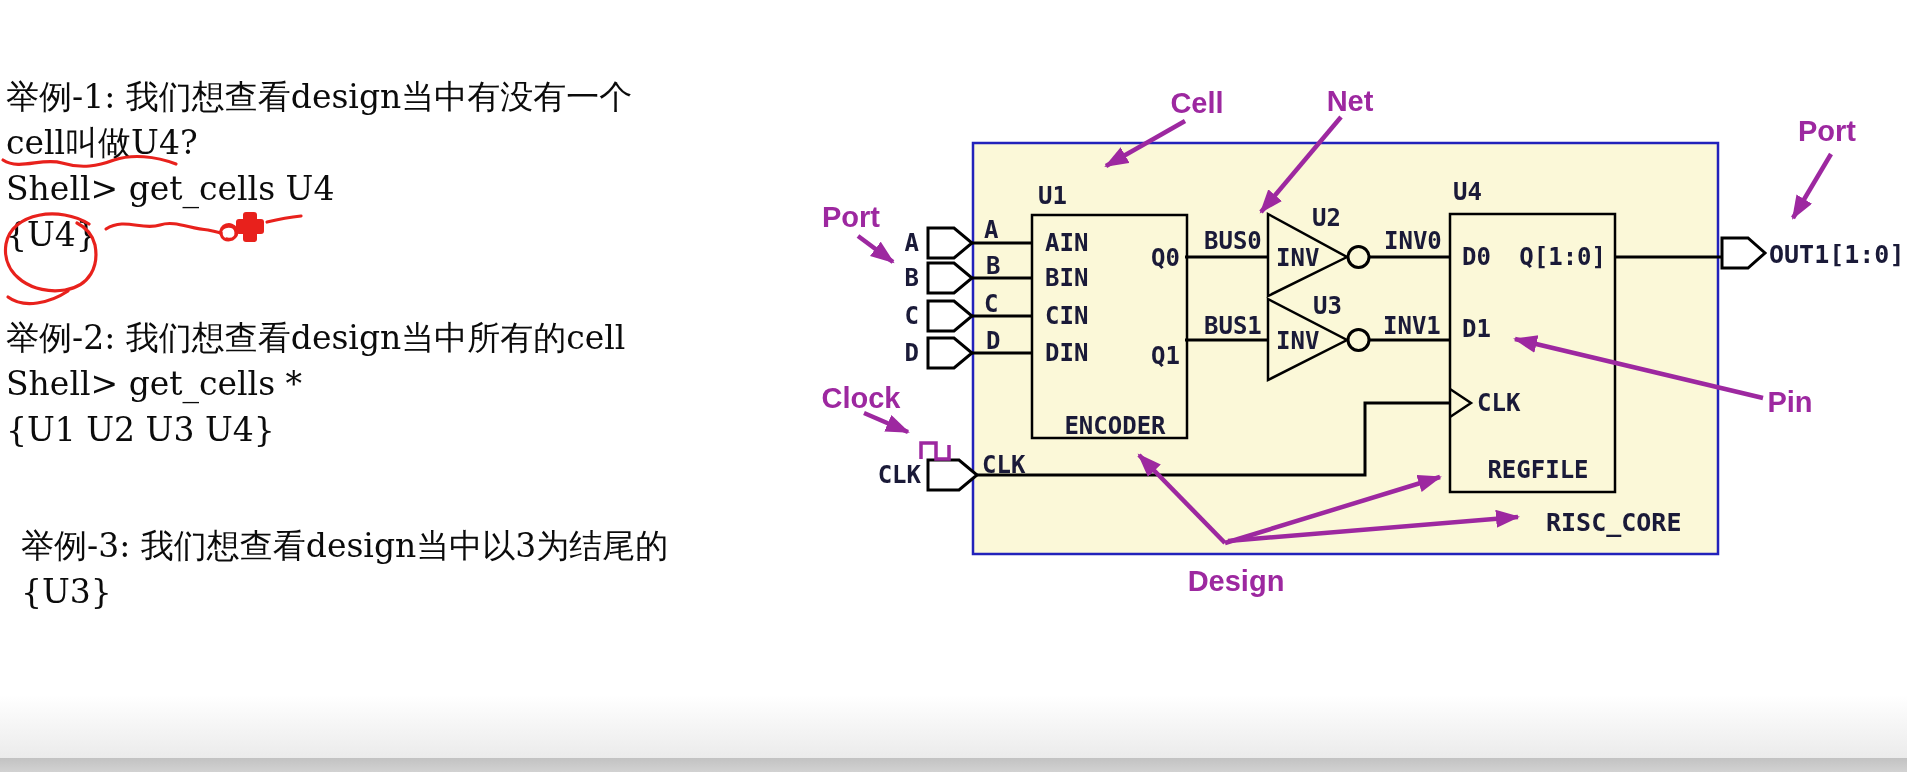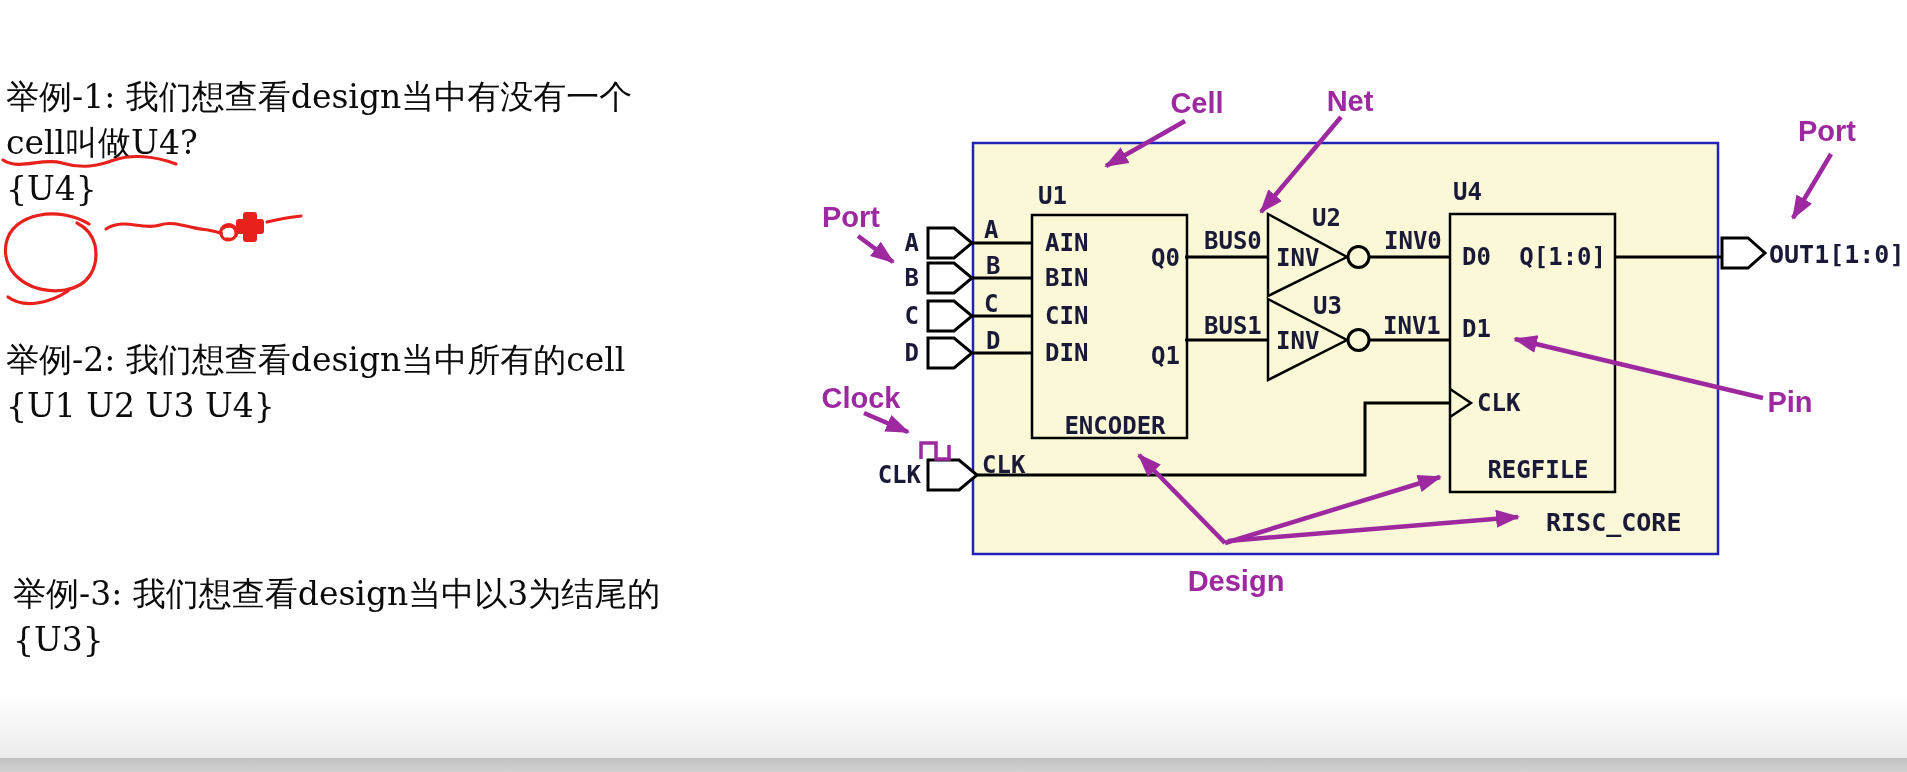--- a/index.html
+++ b/index.html
@@ -4,22 +4,22 @@
 <style>
   html,body{margin:0;padding:0;}
   body{
     width:1907px;height:772px;position:relative;overflow:hidden;
     background:#ffffff;
     font-family:"DejaVu Serif", serif;
   }
   .left-panel{position:absolute;left:3px;width:660px;color:#0b0b0b;}
   .left-panel .ln{font-size:33px;line-height:46px;white-space:nowrap;}
   #ex1{top:74px;left:3px;position:absolute;}
-  #ex2{top:315px;left:3px;position:absolute;margin-top:22px;}
-  #ex3{top:523px;left:10px;position:absolute;margin-top:48px;}
+  #ex2{top:315px;left:3px;position:absolute;}
+  #ex3{top:523px;left:18px;position:absolute;}
   .diagram-svg{position:absolute;left:0;top:0;}
   .bottom-fade{position:absolute;left:0;top:695px;width:1907px;height:63px;
     background:linear-gradient(#ffffff,#ebebeb);}
   .bottom-bar{position:absolute;left:0;top:758px;width:1907px;height:14px;
     background:linear-gradient(#c2c2c2,#d2d2d2);}
   
   text.mono{font-family:"DejaVu Sans Mono", monospace;font-weight:bold;fill:#1A1A38;font-size:24px;}
   text.mono-lg{font-family:"DejaVu Sans Mono", monospace;font-weight:bold;fill:#1A1A38;font-size:25px;}
   text.plabel{font-family:"Liberation Sans", sans-serif;font-weight:bold;fill:#9D28A0;font-size:29px;}
   .wire{stroke:#000000;stroke-width:3;fill:none;}
@@ -28,24 +28,26 @@
   .parrow{stroke:#9D28A0;stroke-width:4.5;fill:none;}
   .redink{stroke:#E8211C;stroke-width:3.2;fill:none;stroke-linecap:round;}
 </style>
 </head>
 <body>
 
 <div class="left-panel">
   <div id="ex1">
     <div class="ln">举例-1: 我们想查看design当中有没有一个</div>
     <div class="ln">cell叫做U4?</div>
+    <div class="ln">Shell&gt; get_cells U4</div>
     <div class="ln">{U4}</div>
   </div>
   <div id="ex2">
     <div class="ln">举例-2: 我们想查看design当中所有的cell</div>
+    <div class="ln">Shell&gt; get_cells *</div>
     <div class="ln">{U1 U2 U3 U4}</div>
   </div>
   <div id="ex3">
     <div class="ln">举例-3: 我们想查看design当中以3为结尾的</div>
     <div class="ln">{U3}</div>
   </div>
 </div>
 
 <svg class="diagram-svg" width="1907" height="772" viewBox="0 0 1907 772">
   <defs>

